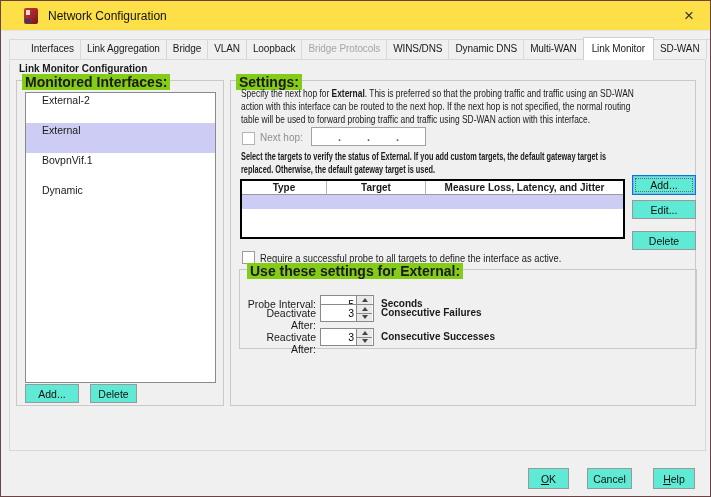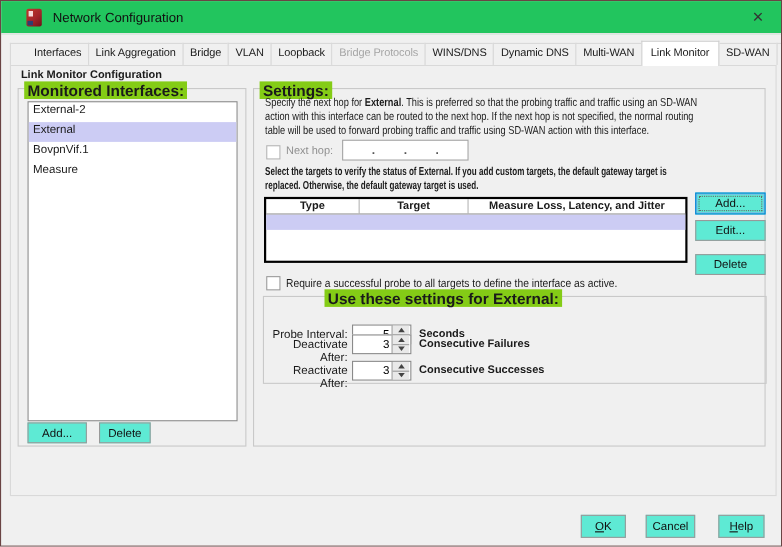--- a/index.html
+++ b/index.html
@@ -4,21 +4,21 @@
 <style>
   * { box-sizing: border-box; margin: 0; padding: 0; }
   body { background: #ffffff; font-family: "Liberation Sans", sans-serif; }
   .window {
     position: relative; width: 711px; height: 497px;
     background: #f0f0f0; border: 1px solid #6a4444; overflow: hidden;
     font-family: "Liberation Sans", sans-serif; color: #1a1a1a;
   }
   
   .titlebar { position: absolute; left: 0; top: 0; width: 100%; height: 30px;
-    background: #22c55e; border-bottom: 1px solid #e3e3e3; }
+    background: #fde047; border-bottom: 1px solid #e3e3e3; }
   .app-icon { position: absolute; left: 23px; top: 7px; width: 14px; height: 16px;
     background: linear-gradient(135deg, #c0392b 0%, #a3242a 55%, #6e1418 100%);
     border-radius: 2px; }
   .app-icon::before { content: ""; position: absolute; left: 2px; top: 2px; width: 4px; height: 5px; background: #f6d9d9; }
   .app-icon::after { content: ""; position: absolute; left: 1px; bottom: 1px; width: 5px; height: 4px; background: #2c3e70; }
   .title-text { position: absolute; left: 47px; top: 8px; font-size: 12px; color: #111; }
   .close-btn { position: absolute; right: 10px; top: 3px; width: 22px; height: 24px;
     display: flex; align-items: center; justify-content: center;
     font-size: 17px; color: #333; cursor: default; }
   
@@ -34,21 +34,21 @@
   .page { position: absolute; left: 8px; top: 58px; width: 697px; height: 392px;
     background: #f0f0f0; border: 1px solid #d9d9d9; z-index: 1; }
   .conf-title { position: absolute; left: 9px; top: 3px; font-size: 10px; font-weight: bold; }
   .groupbox { position: absolute; border: 1px solid #c9c9c9; }
   .legend { position: absolute; top: -7px; left: 5px; background: #84cc16; padding: 0 3px;
     font-size: 14px; font-weight: bold; white-space: nowrap; text-align: center; }
   
   .mon-group { left: 6px; top: 20px; width: 208px; height: 326px; }
   .listbox { position: absolute; left: 8px; top: 11px; width: 191px; height: 291px;
     background: #fff; border: 1px solid #8a8a8a; font-size: 10.5px; overflow: hidden; }
-  .list-item { height: 18px; line-height: 14px; padding-left: 4px; white-space: nowrap; }
+  .list-item { height: 30px; line-height: 14px; padding-left: 16px; white-space: nowrap; }
   .list-item.selected { background: #ccccf4; }
   
   .btn { position: absolute; background: #5eead4; border: 1px solid #999;
     font-size: 10.5px; display: flex; align-items: center; justify-content: center;
     color: #111; white-space: nowrap; cursor: default; }
   .btn-focused { border: 1px solid #0078d7; box-shadow: inset 0 0 0 1px #7db8e8;
     outline: 1px dotted #666; outline-offset: -4px; }
   
   .set-group { left: 220px; top: 20px; width: 466px; height: 326px; }
   .para { position: absolute; font-size: 10.5px; line-height: 13px; white-space: pre;
@@ -69,21 +69,21 @@
   .t-cell.c1 { width: 85px; } .t-cell.c2 { width: 99px; } .t-cell.c3 { width: 199px; flex: 1; border-right: none; }
   .t-data { background: #ccccf4; }
   .t-data .t-cell { padding-left: 3px; margin-top: 32px; }
   .radio { width: 11px; height: 11px; border: 1px solid #333; border-radius: 50%;
     background: #fff; margin: 1px 0 0 5px; position: relative; }
   .radio-dot { position: absolute; left: 2px; top: 2px; width: 5px; height: 5px; border-radius: 50%; background: #111; }
   .require-label { position: absolute; left: 29px; top: 171px; font-size: 10.5px; white-space: nowrap;
     transform: scaleX(0.89); transform-origin: 0 0; }
   
   .use-group { position: absolute; left: 8px; top: 188px; width: 458px; height: 80px; border: 1px solid #c9c9c9; }
-  .use-legend { left: 7px; margin-left: 48px; }
+  .use-legend { left: 7px; }
   .srow { position: absolute; left: 0; width: 100%; height: 18px; }
   .srow-label { position: absolute; left: 2px; top: 3px; width: 74px; text-align: right; font-size: 10.5px; }
   .spin-field { position: absolute; left: 80px; top: 0; width: 54px; height: 18px;
     background: #fff; border: 1px solid #8a8a8a; display: flex; }
   .spin-input { width: 35px; border: none; outline: none; text-align: right; font-size: 10.5px;
     font-family: "Liberation Sans", sans-serif; padding-right: 2px; background: transparent; }
   .spinner { width: 16px; border-left: 1px solid #8a8a8a; display: flex; flex-direction: column; }
   .spin-btn { flex: 1; background: #e9e9e9; display: flex; align-items: center; justify-content: center; }
   .spin-btn.up { border-bottom: 1px solid #8a8a8a; }
   .arrow-up { width: 0; height: 0; border-left: 3px solid transparent; border-right: 3px solid transparent; border-bottom: 4px solid #444; }
@@ -119,21 +119,21 @@
 
   <div class="page">
     <div class="conf-title">Link Monitor Configuration</div>
 
     <div class="groupbox mon-group">
       <div class="legend">Monitored Interfaces:</div>
       <div class="listbox">
         <div class="list-item">External-2</div>
         <div class="list-item selected">External</div>
         <div class="list-item">BovpnVif.1</div>
-        <div class="list-item">Measure</div>
+        <div class="list-item">Dynamic</div>
       </div>
       <div class="btn" style="left:8px; top:303px; width:54px; height:19px;">Add...</div>
       <div class="btn" style="left:73px; top:303px; width:47px; height:19px;">Delete</div>
     </div>
 
     <div class="groupbox set-group">
       <div class="legend">Settings:</div>
 
       <div class="para para1"><span>Specify the next hop for </span><b>External</b><span>. This is preferred so that the probing traffic and traffic using an SD-WAN
 action with this interface can be routed to the next hop. If the next hop is not specified, the normal routing

